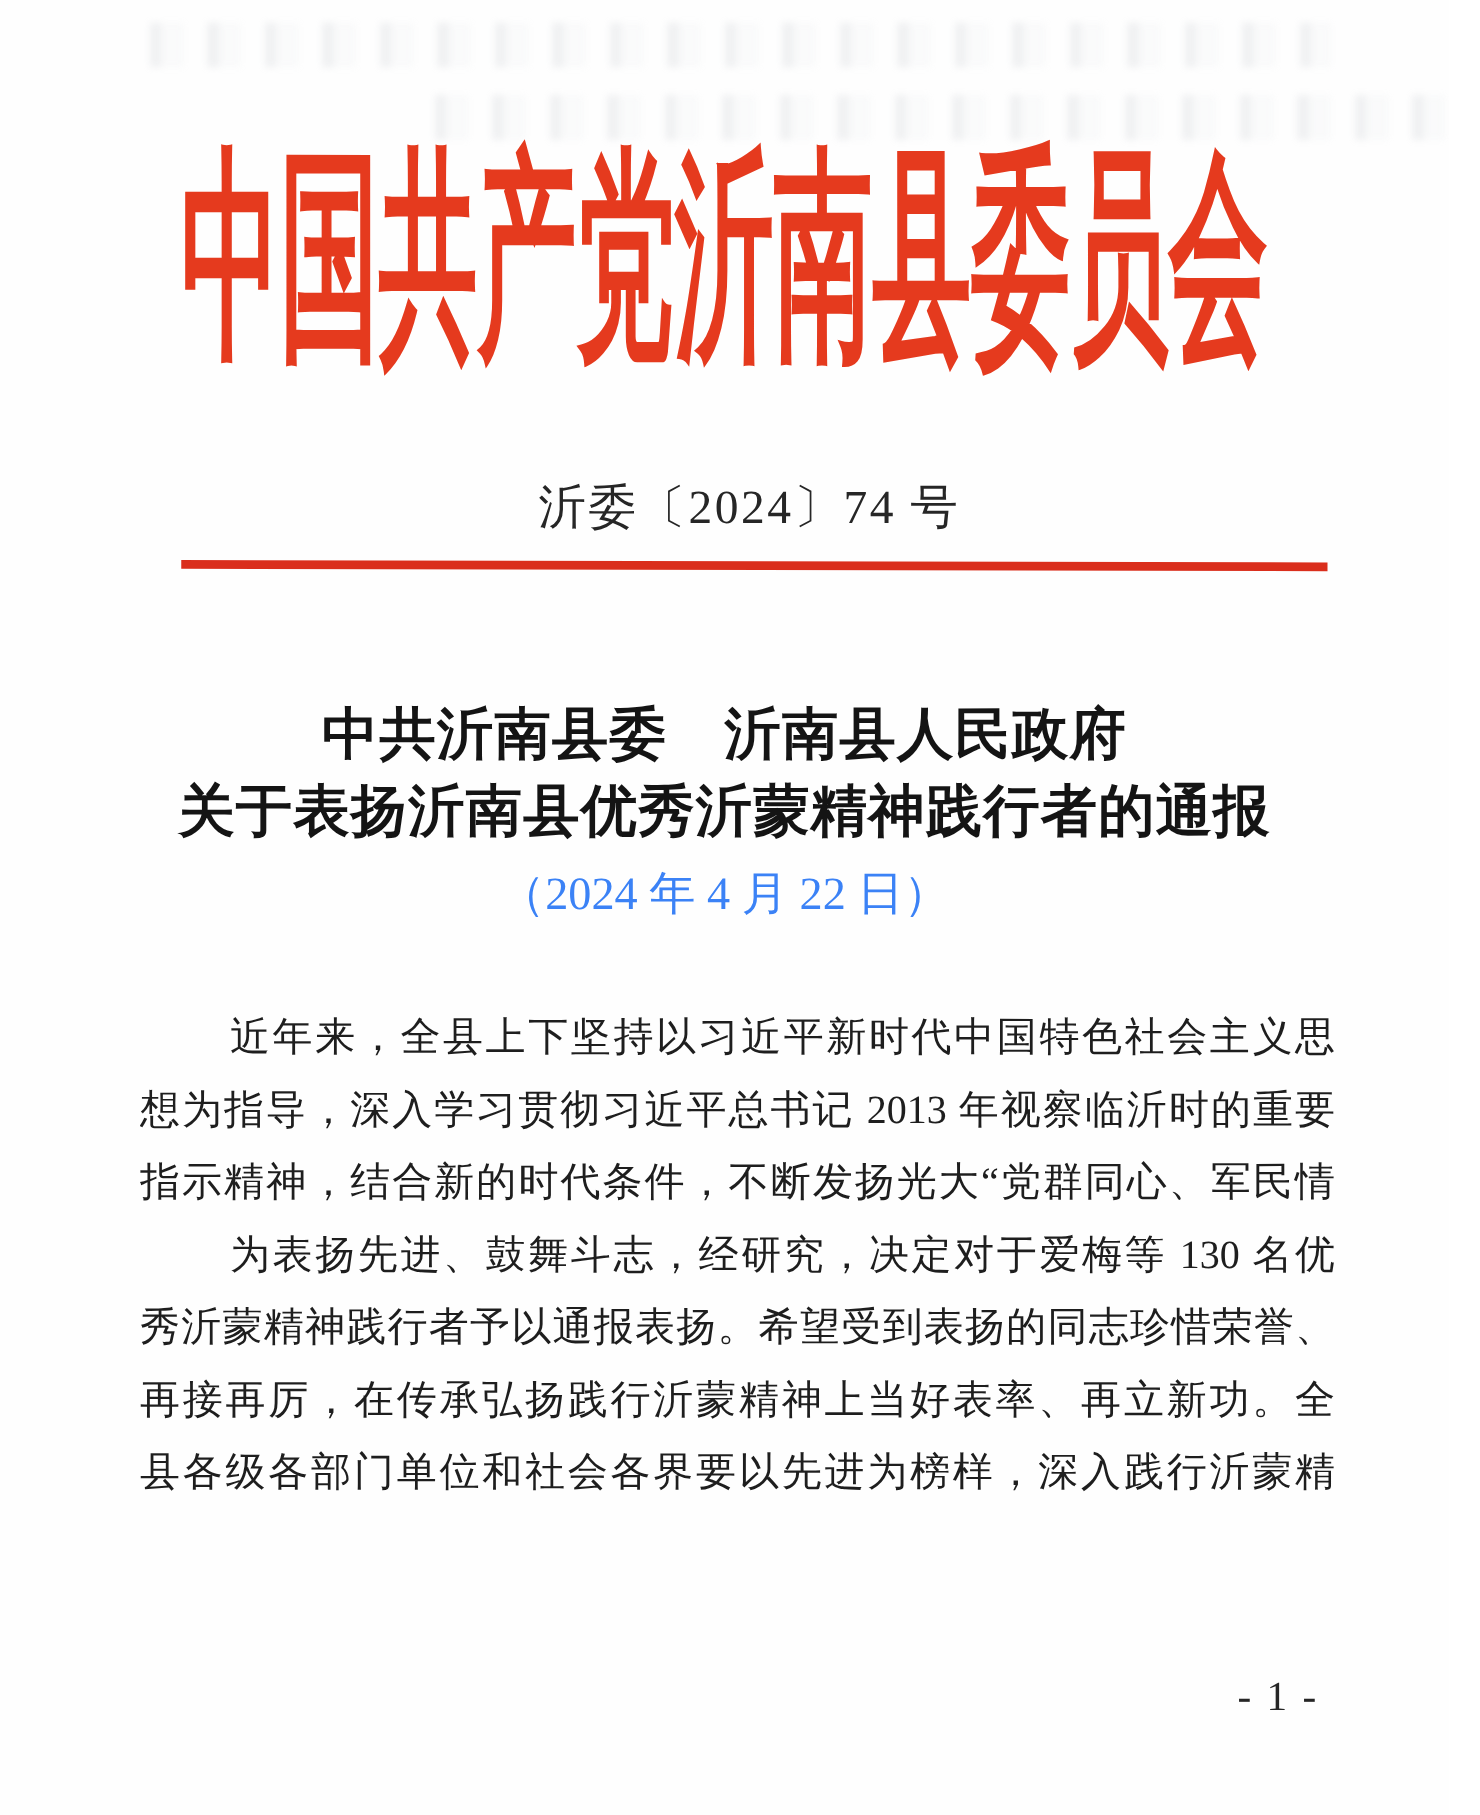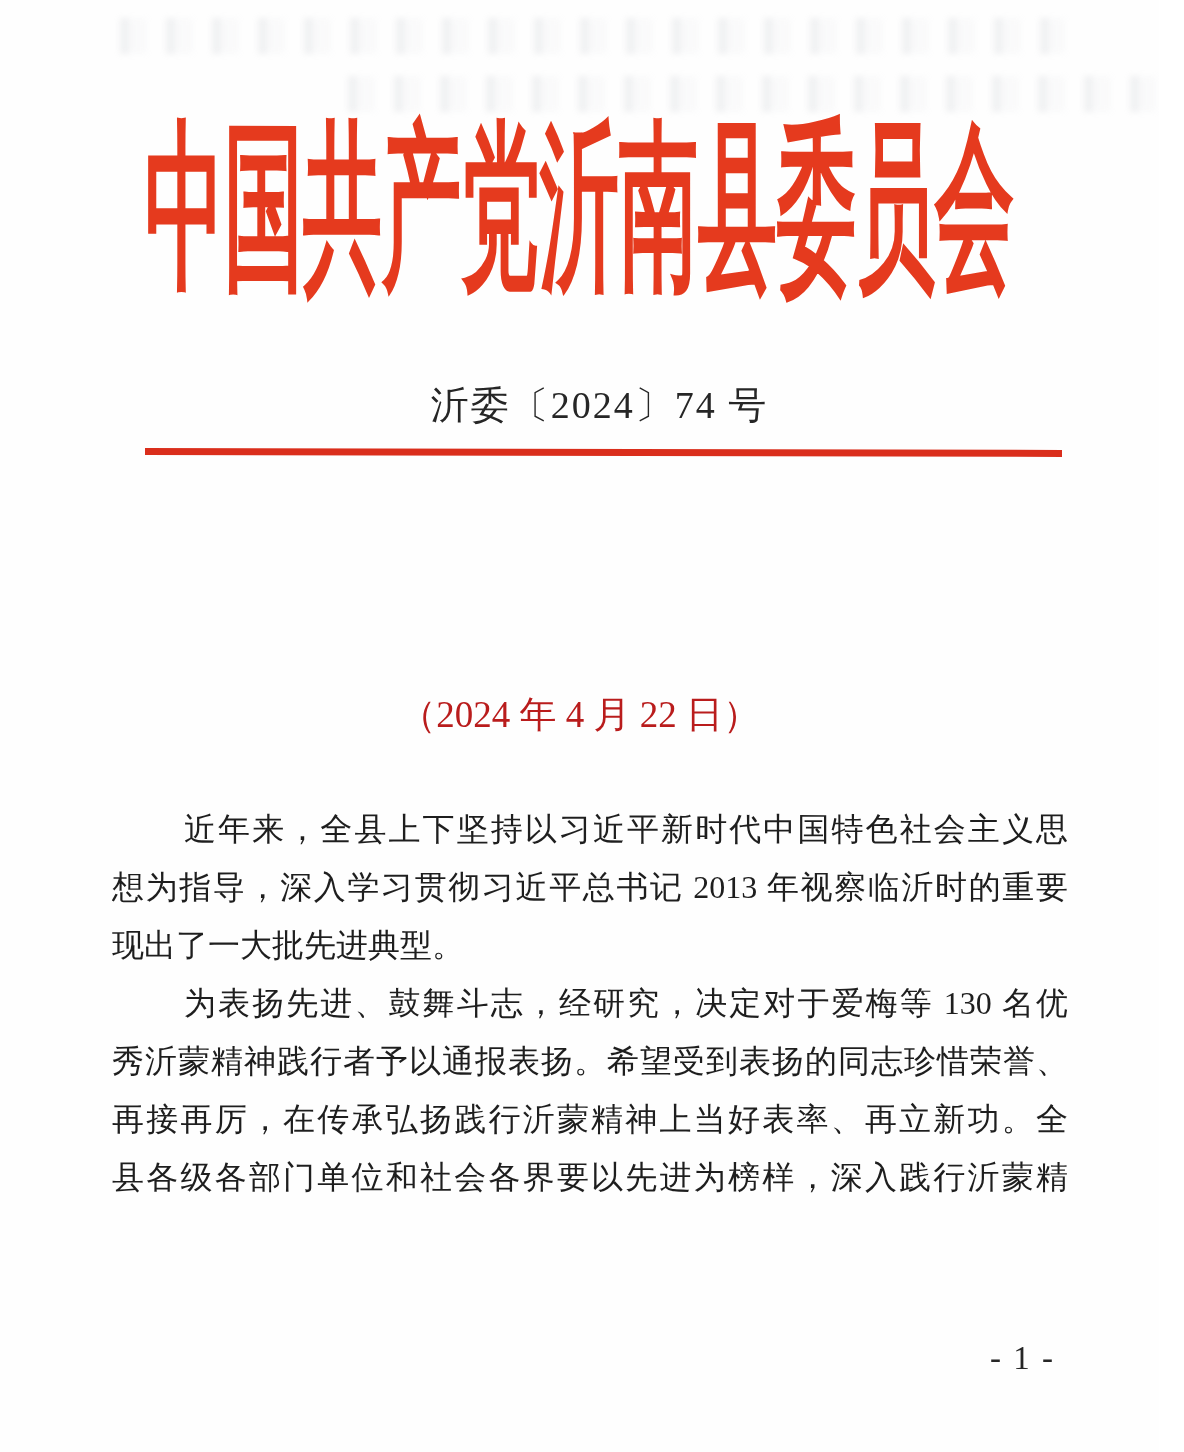--- a/index.html
+++ b/index.html
@@ -75,21 +75,21 @@
     letter-spacing: 1px;
     color: #141414;
   }
 
   .date {
     position: absolute;
     top: 690px; left: 0;
     width: 100%;
     text-align: center;
     font-size: 37px;
-    color: #b91c1c;
+    color: #3b82f6;
   }
 
   .body {
     position: absolute;
     left: 112px; top: 800px;
     width: 956px;
     font-size: 32px;
     color: #1e1e1e;
   }
   .line {
@@ -119,27 +119,31 @@
   <div class="ghost ghost-2"></div>
 
   <div class="banner">
     <span class="banner-text">中国共产党沂南县委员会</span>
   </div>
 
   <div class="doc-number">沂委〔2024〕74 号</div>
 
   <div class="red-rule"></div>
 
+  <div class="title">
+    <div>中共沂南县委　沂南县人民政府</div>
+    <div>关于表扬沂南县优秀沂蒙精神践行者的通报</div>
+  </div>
 
   <div class="date">（2024 年 4 月 22 日）</div>
 
   <div class="body">
     <div class="line first">近年来，全县上下坚持以习近平新时代中国特色社会主义思</div>
     <div class="line">想为指导，深入学习贯彻习近平总书记 2013 年视察临沂时的重要</div>
-    <div class="line last">现出了一大批先进典型。</div>
+    <div class="line">指示精神，结合新的时代条件，不断发扬光大“党群同心、军民情</div>
     <div class="line first">为表扬先进、鼓舞斗志，经研究，决定对于爱梅等 130 名优</div>
     <div class="line">秀沂蒙精神践行者予以通报表扬。希望受到表扬的同志珍惜荣誉、</div>
     <div class="line">再接再厉，在传承弘扬践行沂蒙精神上当好表率、再立新功。全</div>
     <div class="line">县各级各部门单位和社会各界要以先进为榜样，深入践行沂蒙精</div>
   </div>
 
   <div class="page-number">- 1 -</div>
 
 </div>
 

